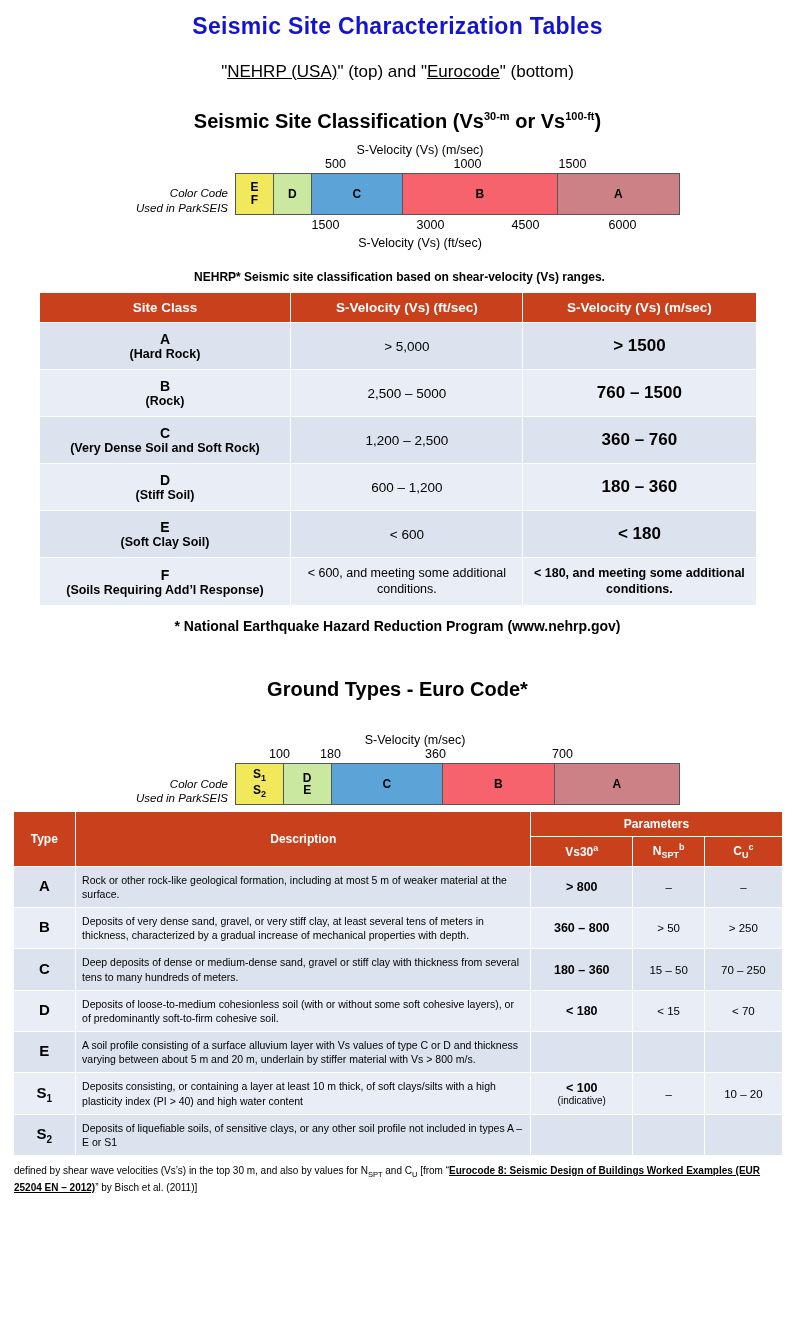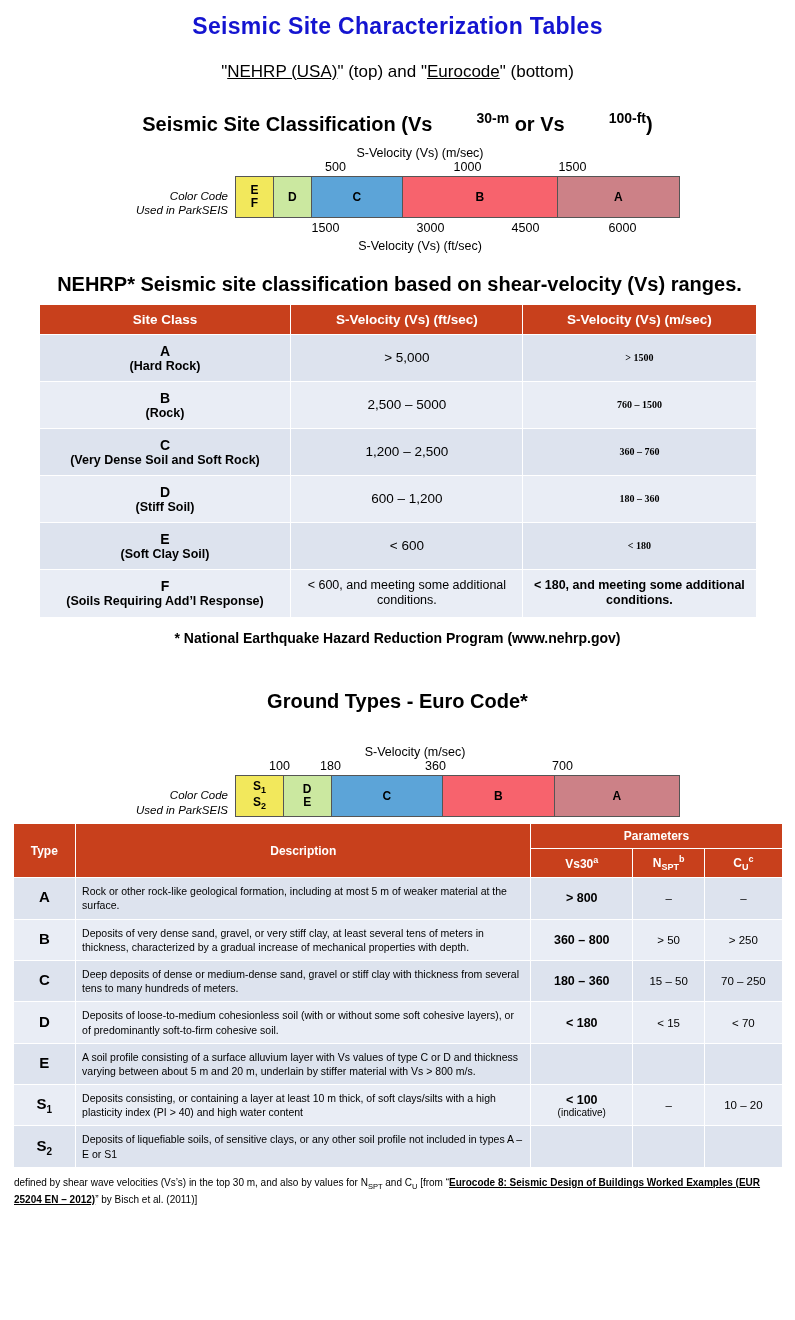--- a/index.html
+++ b/index.html
@@ -39,21 +39,21 @@
   }
   .subtitle u { }
 
   
   .section-title {
     text-align: center;
     font-size: 20px;
     font-weight: bold;
     margin: 28px 0 0 0;
   }
-  .section-title sup { font-size: 14px; margin-left: 44px; }
+  .section-title sup { font-size: 11px; }
 
   
   .colorbar-wrap {
     position: relative;
     margin: 10px auto 0 auto;
     width: 700px;
   }
   .axis-label {
     text-align: center;
     font-size: 12.5px;
@@ -102,21 +102,21 @@
   }
   .ticks span {
     position: absolute;
     transform: translateX(-50%);
     top: 0;
   }
 
   
   .caption {
     text-align: center;
-    font-size: 20px;
+    font-size: 12px;
     font-weight: bold;
     margin: 20px 0 8px 4px;
   }
   table.nehrp {
     border-collapse: collapse;
     margin: 0 auto;
     width: 718px;
     font-size: 13px;
   }
   table.nehrp th {
@@ -132,21 +132,21 @@
     border: 1px solid #ffffff;
     text-align: center;
     padding: 8px 4px;
     background: #dde3ee;
     vertical-align: middle;
   }
   table.nehrp tr:nth-child(even) td { background: #e9edf5; }
   .cls-name { font-weight: bold; font-size: 14px; }
   .cls-sub { font-weight: bold; font-size: 12.5px; }
   .v-ft { font-size: 13.5px; }
-  .v-m { font-weight: bold; font-size: 10px; font-family: Liberation Serif, serif; }
+  .v-m { font-weight: bold; font-size: 17px; }
   .small-cell { font-size: 12.5px; font-weight: bold; line-height: 1.25; }
   .small-cell-reg { font-size: 12.5px; line-height: 1.25; }
 
   .footnote-center {
     text-align: center;
     font-size: 14px;
     font-weight: bold;
     margin: 12px 0 0 0;
   }
 

